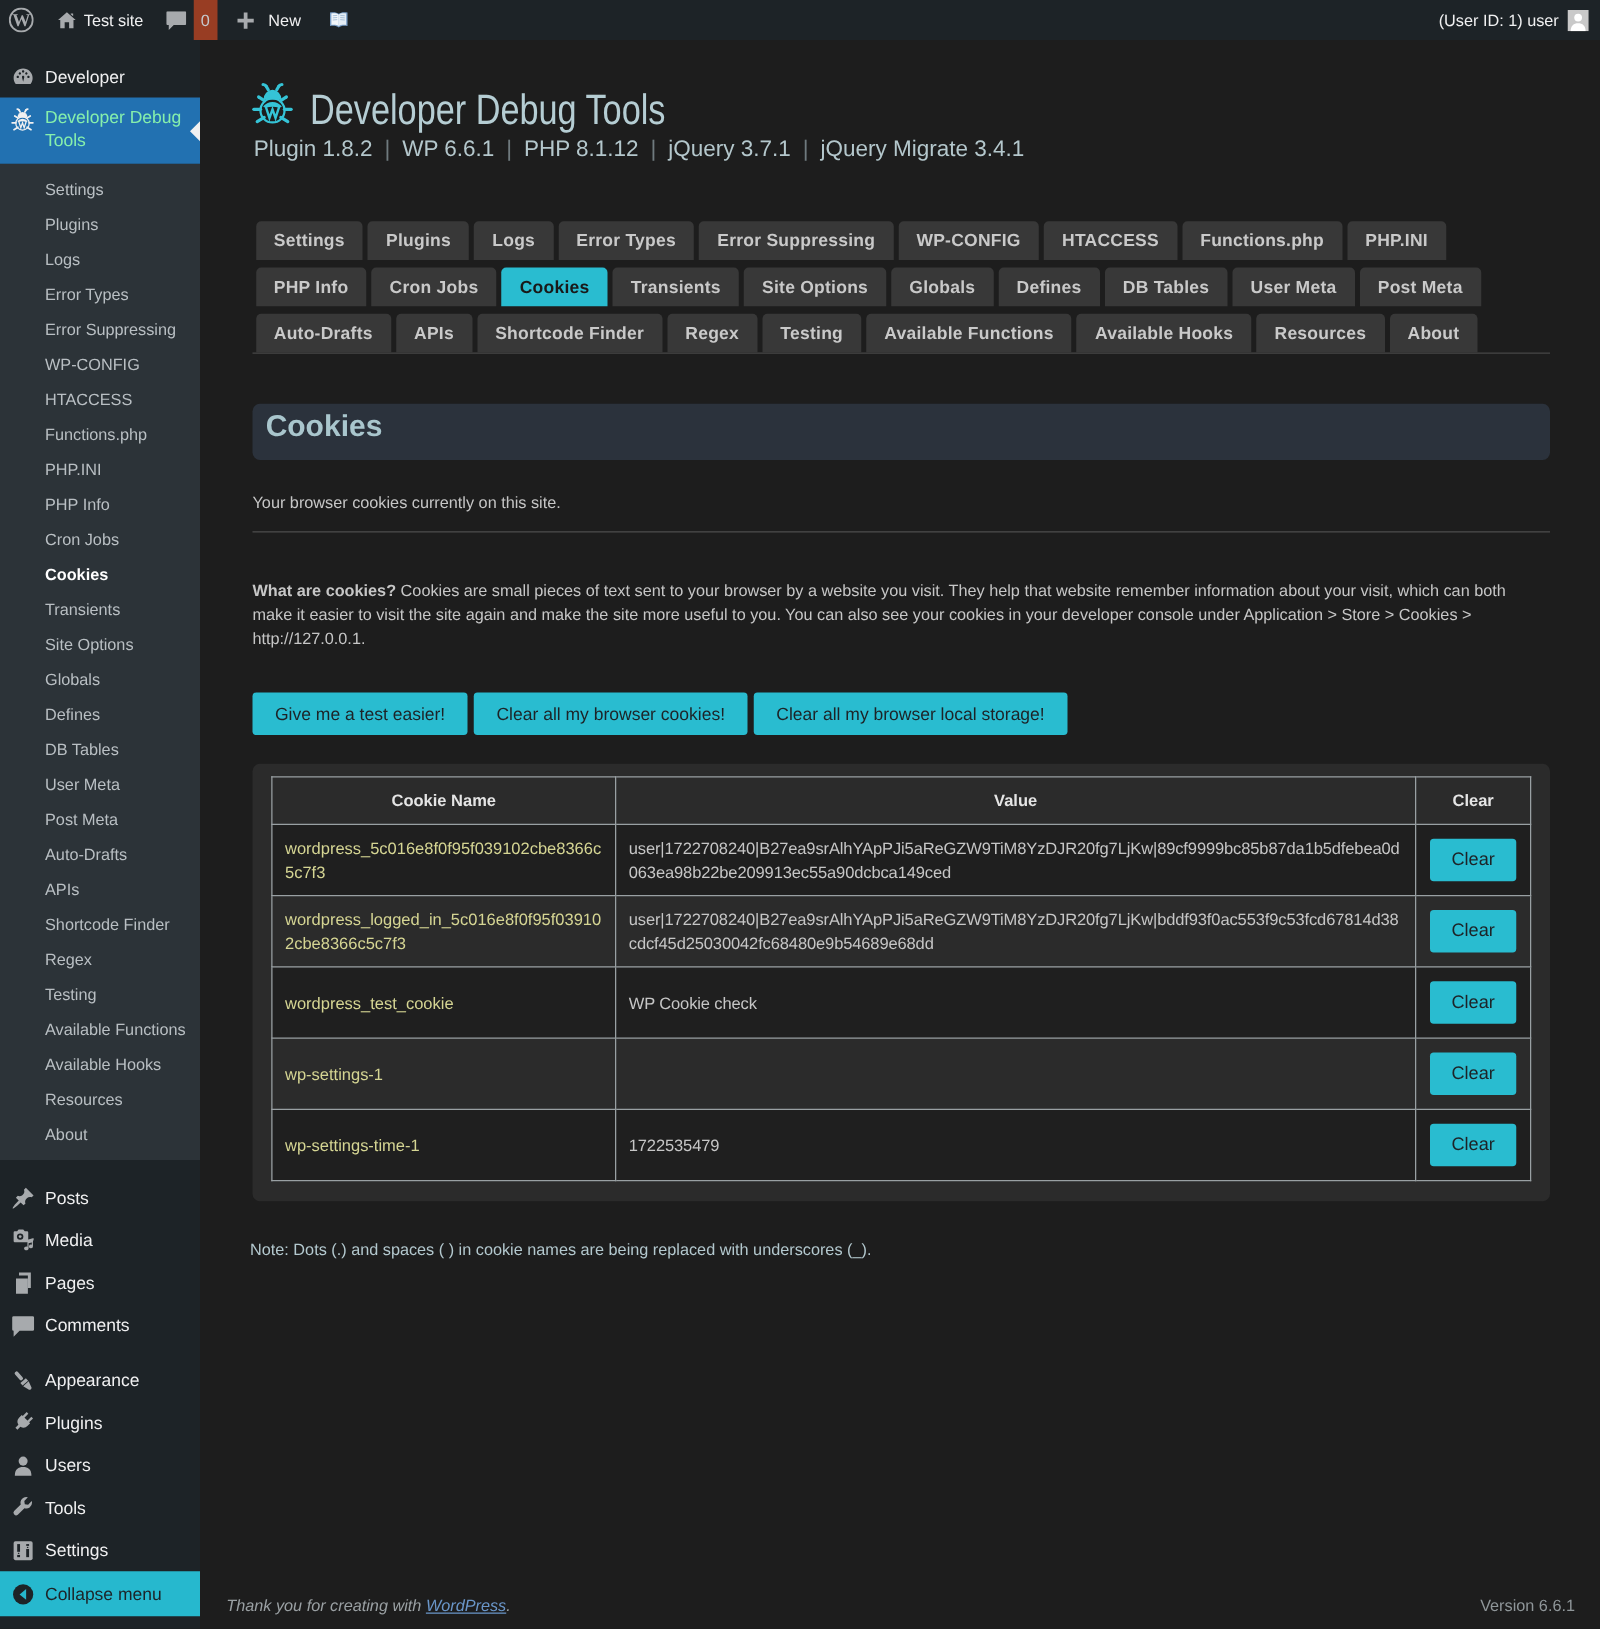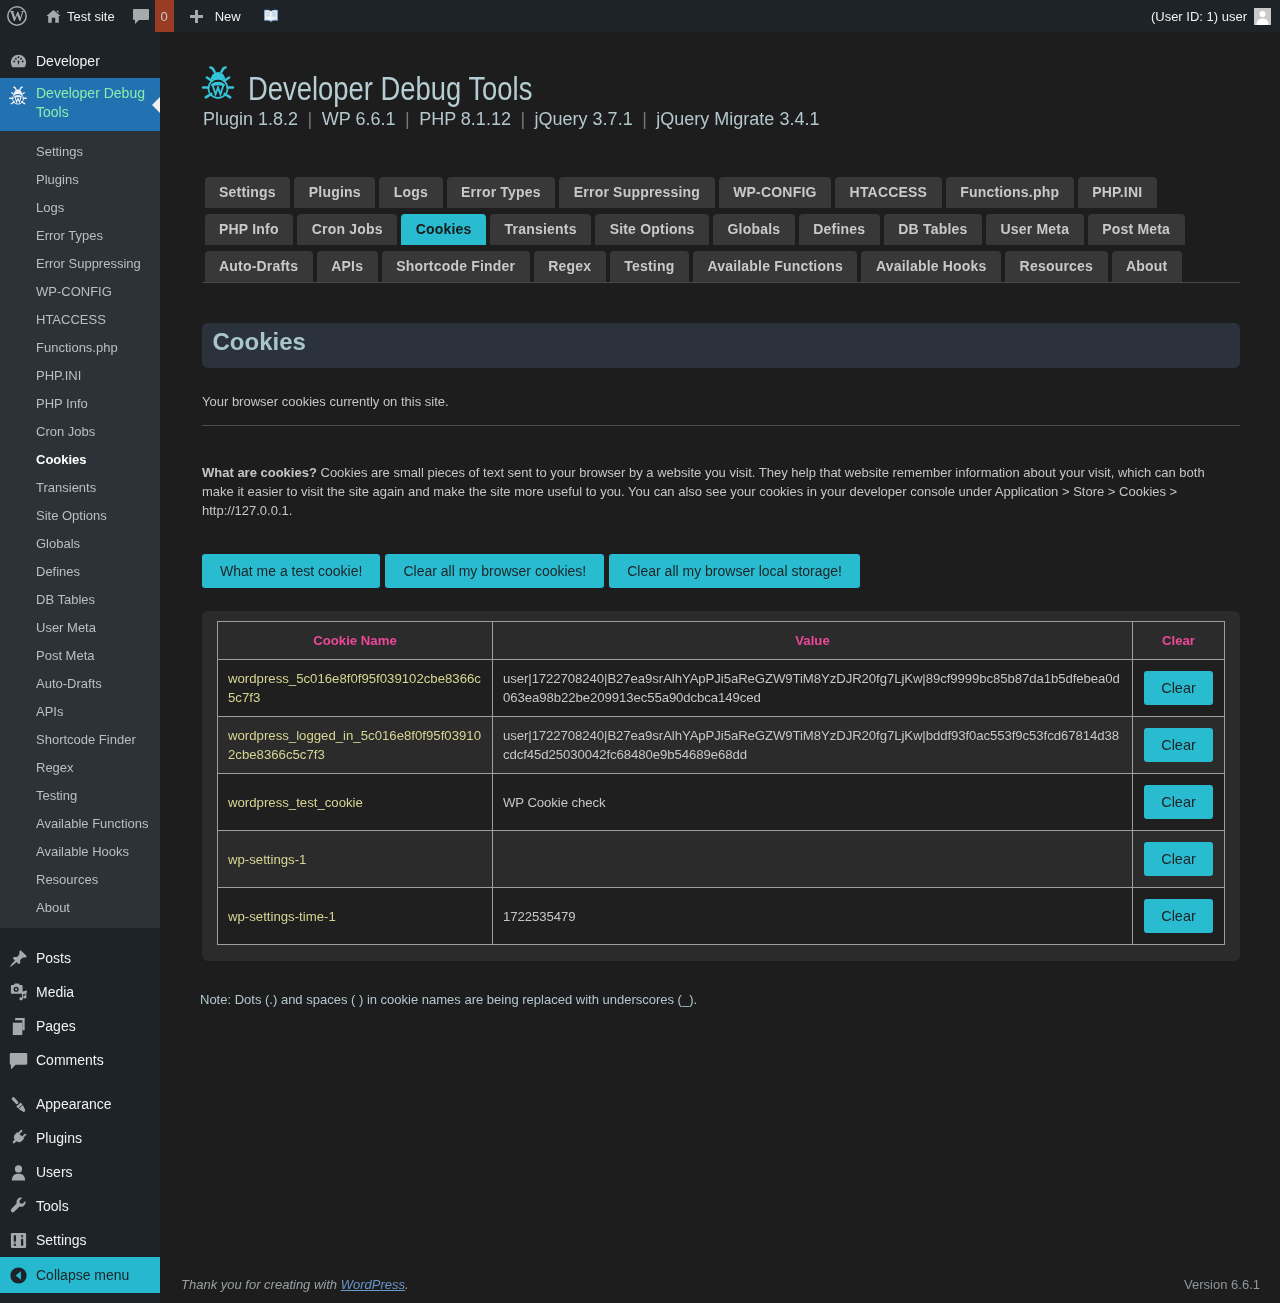--- a/index.html
+++ b/index.html
@@ -43,21 +43,21 @@
 #panel-title h2 { font-size:24px; font-weight:bold; color:#a9c6cd; padding-left:10.5px; margin-top:-6px; }
 .ptext { position:absolute; left:42px; width:1004px; font-size:13px; color:#c6c6c6; line-height:19px; }
 #ptext1 { top:360px; }
 hr.rule { position:absolute; left:42px; top:393px; width:1038px; border:none; border-top:1px solid #4d4d4d; margin:0; }
 #ptext2 { top:430.5px; }
 #btnrow { position:absolute; left:42px; top:521.5px; display:flex; }
 .cbtn { background:#29bcd0; color:#1d2327; font-size:14px; height:34px; display:flex; align-items:center; padding:0 18px; border-radius:3px; margin-right:5px; }
 #tablepanel { position:absolute; left:42px; top:579.4px; width:1038px; background:#2b2b2b; border-radius:6px; padding:10px 15px 16px 15px; }
 table.ck { border-collapse:collapse; width:1007px; table-layout:fixed; font-size:13.2px; }
 table.ck th, table.ck td { border:1px solid #99a0a3; padding:9px 10px; }
-table.ck th { color:#ec4899; font-weight:bold; text-align:center; height:38px; padding:0 10px; }
+table.ck th { color:#e5e5e5; font-weight:bold; text-align:center; height:38px; padding:0 10px; }
 table.ck td.nm { color:#d5d593; line-height:19px; word-break:break-all; }
 table.ck td.vl { color:#c6c6c6; line-height:19px; word-break:break-all; letter-spacing:-0.09px; }
 table.ck td.cl { text-align:center; padding:11px 10px; }
 table.ck tr.odd td { background:#1f1f1f; }
 table.ck tr.even td { background:#2b2b2b; }
 .clearbtn { background:#29bcd0; color:#1d2327; font-size:14.5px; width:69px; height:34px; border:none; border-radius:3px; display:inline-block; line-height:34px; }
 #note { position:absolute; left:40px; top:960px; font-size:13px; color:#b3c8ce; }
 #footer { position:absolute; left:0px; bottom:11px; width:1120px; font-size:13px; color:#9aa0a3; }
 #footer .l { position:absolute; left:21px; bottom:0; font-style:italic; white-space:nowrap;text-align:center; }
 #footer .l a { color:#6a96c9; text-decoration:underline; }
@@ -343,21 +343,21 @@
         <span class="tab">About</span>
       </div>
   </div>
   <div id="panel-title">
       <h2>Cookies</h2>
     </div>
   <div class="ptext" id="ptext1">Your browser cookies currently on this site.</div>
   <hr class="rule">
   <div class="ptext" id="ptext2"><b>What are cookies?</b> Cookies are small pieces of text sent to your browser by a website you visit. They help that website remember information about your visit, which can both make it easier to visit the site again and make the site more useful to you. You can also see your cookies in your developer console under Application &gt; Store &gt; Cookies &gt; http://127.0.0.1.</div>
   <div id="btnrow">
-      <span class="cbtn">What me a test cookie!</span>
+      <span class="cbtn">Give me a test easier!</span>
       <span class="cbtn">Clear all my browser cookies!</span>
       <span class="cbtn">Clear all my browser local storage!</span>
     </div>
   <div id="tablepanel">
     <table class="ck">
       <colgroup>
           <col style="width:275px">
           <col style="width:640px">
           <col style="width:92px">
         </colgroup>

